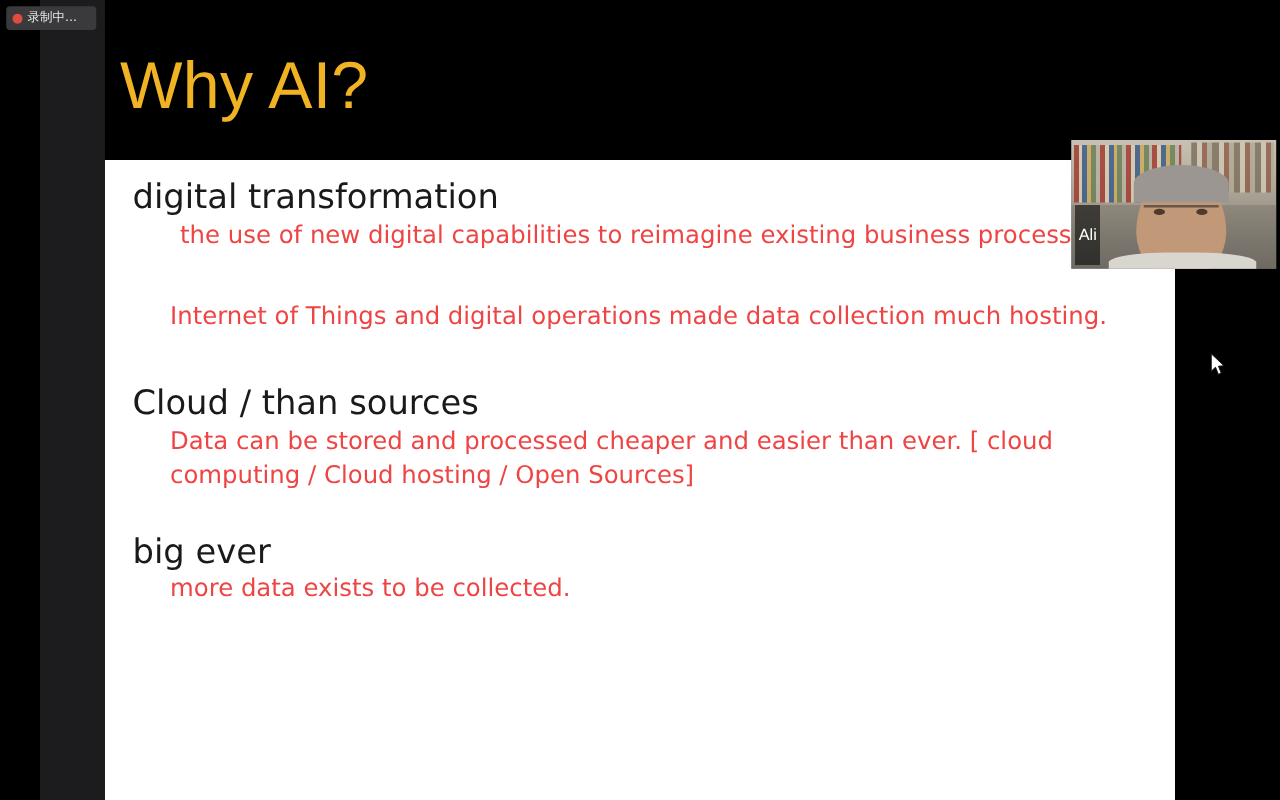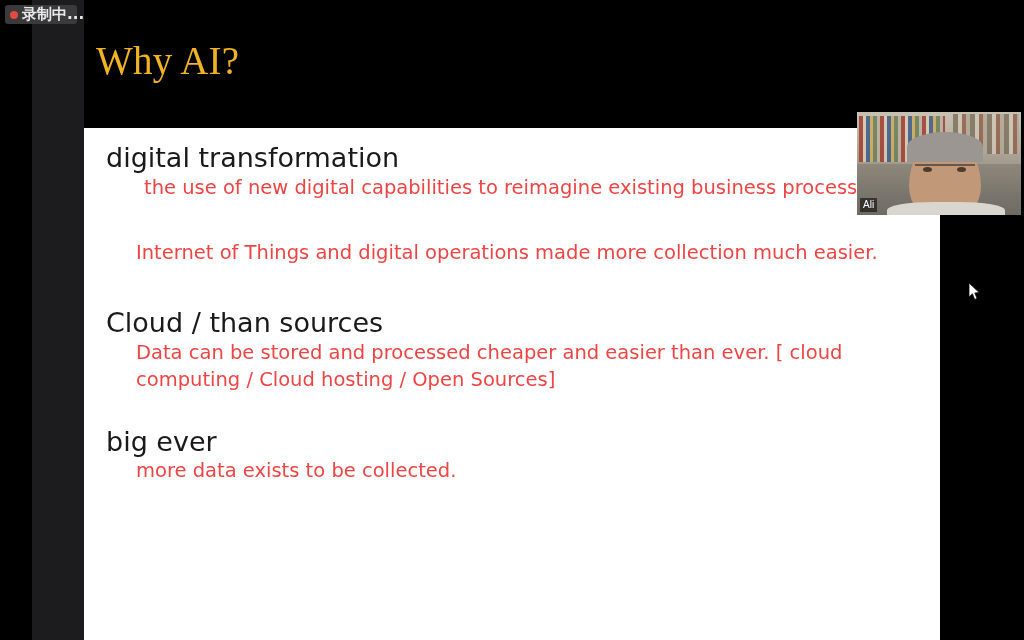--- a/index.html
+++ b/index.html
@@ -48,43 +48,42 @@
     gap: 4px;
   }
   .rec-dot {
     width: 8px; height: 8px;
     border-radius: 50%;
     background: #e04a3f;
     flex: 0 0 auto;
   }
   .rec-label {
     color: #e8e8e8;
-    font-size: 15px;
+    font-size: 10px;
     line-height: 1;
     white-space: nowrap;
     font-family: "DejaVu Sans", sans-serif;
-    font-weight: bold;
   }
 
   
   .slide {
     position: absolute;
     left: 84px; top: 0;
     width: 856px; height: 640px;
     background: #000000;
   }
 
   .slide-title {
     position: absolute;
     left: 12px; top: 38px;
     color: #f0b323;
-    font-size: 39px;
+    font-size: 53px;
     font-weight: 400;
     letter-spacing: 0.2px;
-    font-family: Liberation Serif, serif;
+    font-family: Liberation Sans, sans-serif;
   }
 
   .slide-body {
     position: absolute;
     left: 0; top: 128px;
     width: 856px;
     height: 512px;
     background: #ffffff;
     box-sizing: border-box;
     padding: 14px 14px 0 22px;
@@ -194,24 +193,24 @@
   .webcam .shirt {
     position: absolute;
     left: 30px; top: 90px;
     width: 118px; height: 20px;
     background: #d9d6cf;
     border-radius: 40% 40% 0 0;
   }
   .webcam .name-tag {
     position: absolute;
     left: 3px; bottom: 3px;
-    padding: 1px 3px;
+    padding: 16px 3px;
     background: rgba(0,0,0,0.55);
     color: #fff;
-    font-size: 10px;
+    font-size: 13px;
     line-height: 1.2;
     font-family: "Liberation Sans", sans-serif;
   }
 
   
   .desktop-right {
     position: absolute;
     left: 940px; top: 0;
     width: 84px; height: 640px;
     background: #000000;
@@ -245,21 +244,21 @@
     <div class="slide-body">
 
       <div class="section">
         <div class="section-head">digital transformation</div>
         <div class="section-body indent-more">the use of new digital capabilities to reimagine existing business process</div>
       </div>
 
       <div class="sp-1"></div>
 
       <div class="section">
-        <div class="section-body">Internet of Things and digital operations made more collection much easier.</div>
+        <div class="section-body">Internet of Things and digital operations made data collection much hosting.</div>
       </div>
 
       <div class="sp-2"></div>
 
       <div class="section">
         <div class="section-head">Cloud / than sources</div>
         <div class="section-body">Data can be stored and processed cheaper and easier than ever. [ cloud computing / Cloud hosting / Open Sources]</div>
       </div>
 
       <div class="sp-3"></div>

